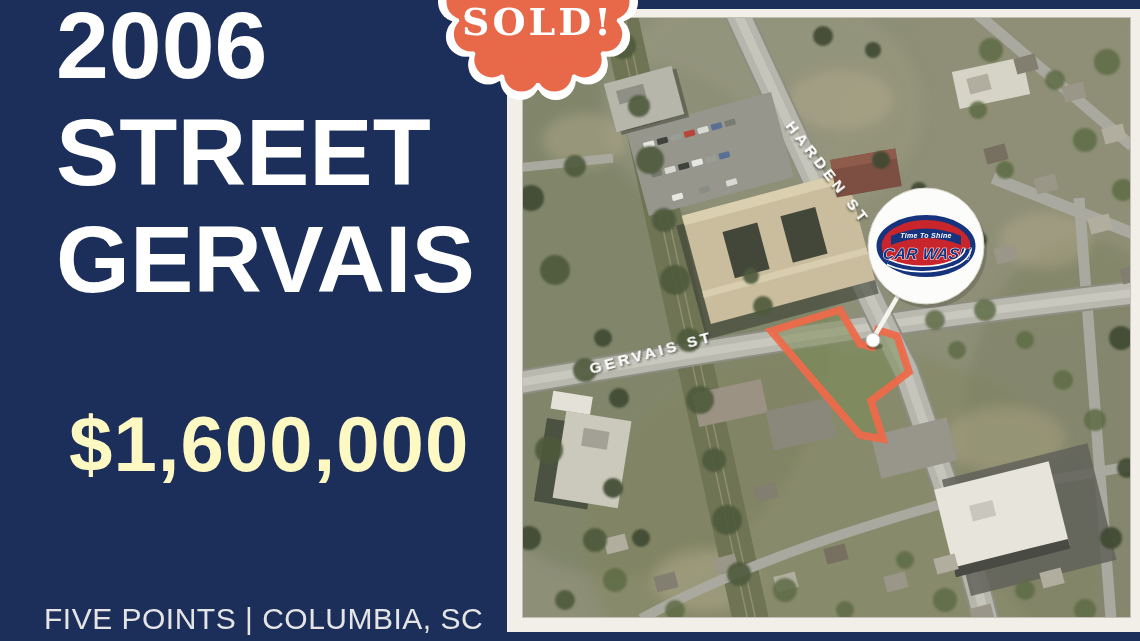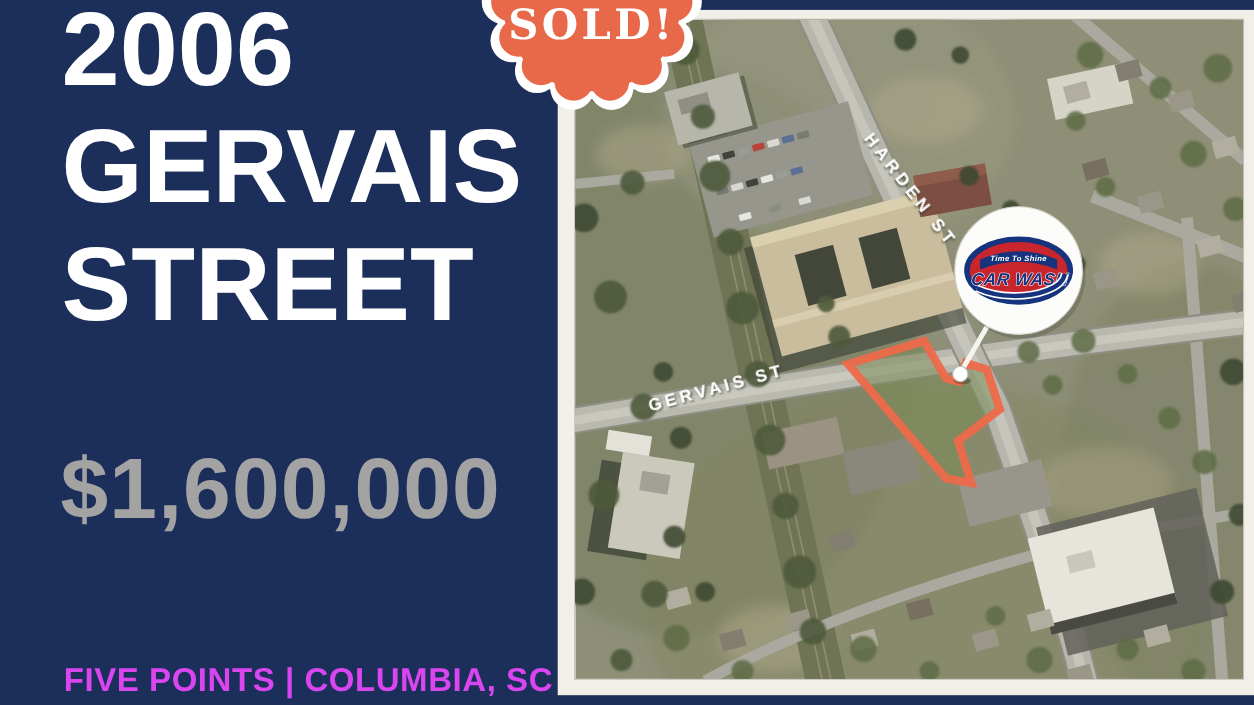--- a/index.html
+++ b/index.html
@@ -3,23 +3,23 @@
 <meta charset="utf-8">
 <style>
   html,body{margin:0;padding:0;}
   body{width:1140px;height:641px;overflow:hidden;font-family:"Liberation Sans",sans-serif;}
   .canvas{position:relative;width:1140px;height:641px;background:#1C2E5A;overflow:hidden;}
 
   
   .left-panel{position:absolute;left:0;top:0;width:507px;height:588px;background:#1C2E5A;}
   .title{position:absolute;left:56px;top:-8px;color:#FFFFFF;font-weight:bold;
          font-size:95px;line-height:107px;letter-spacing:0px;white-space:nowrap;}
-  .price{position:absolute;left:55px;top:399px;color:#a3a3a3;font-weight:bold;
+  .price{position:absolute;left:69px;top:399px;color:#fef9c3;font-weight:bold;
          font-size:78px;line-height:90px;letter-spacing:1px;white-space:nowrap;}
-  .footer{position:absolute;left:58px;top:601px;color:#d946ef;font-weight:bold;
+  .footer{position:absolute;left:44px;top:601px;color:#e5e5e5;font-weight:normal;
           font-size:30px;line-height:36px;letter-spacing:0.5px;white-space:nowrap;}
 
   
   .map-card{position:absolute;left:507px;top:9px;width:633px;height:623px;background:#F1EFE8;}
   .aerial-wrap{position:absolute;left:15px;top:8px;width:609px;height:601px;overflow:hidden;
                box-sizing:border-box;border:1px solid #c2c0b6;}
   .aerial-wrap svg{display:block;}
 
   
   .sold-badge{position:absolute;left:426px;top:-110px;width:224px;height:224px;}
@@ -34,22 +34,22 @@
              font-size:15.5px;letter-spacing:0.5px;}
 </style>
 </head>
 <body>
 
 <div class="canvas">
 
   <aside class="left-panel">
     <div class="title">
       <div>2006</div>
+      <div>STREET</div>
       <div>GERVAIS</div>
-      <div>STREET</div>
     </div>
     <div class="price">$1,600,000</div>
     <div class="footer">FIVE POINTS | COLUMBIA, SC</div>
   </aside>
 
   <div class="map-card">
     <div class="aerial-wrap">
       <svg width="609" height="601" viewBox="0 0 609 601">
         <defs>
           <filter id="blur6" x="-30%" y="-30%" width="160%" height="160%">

